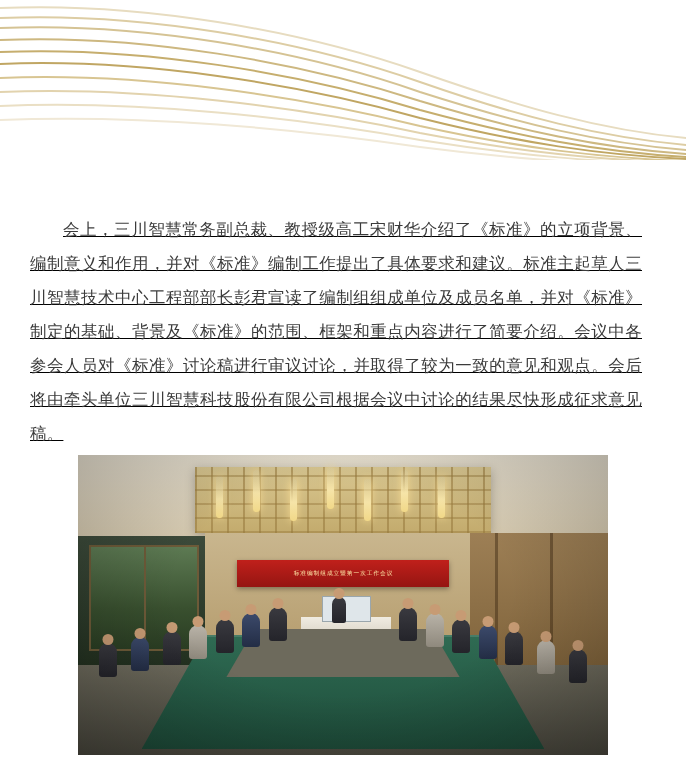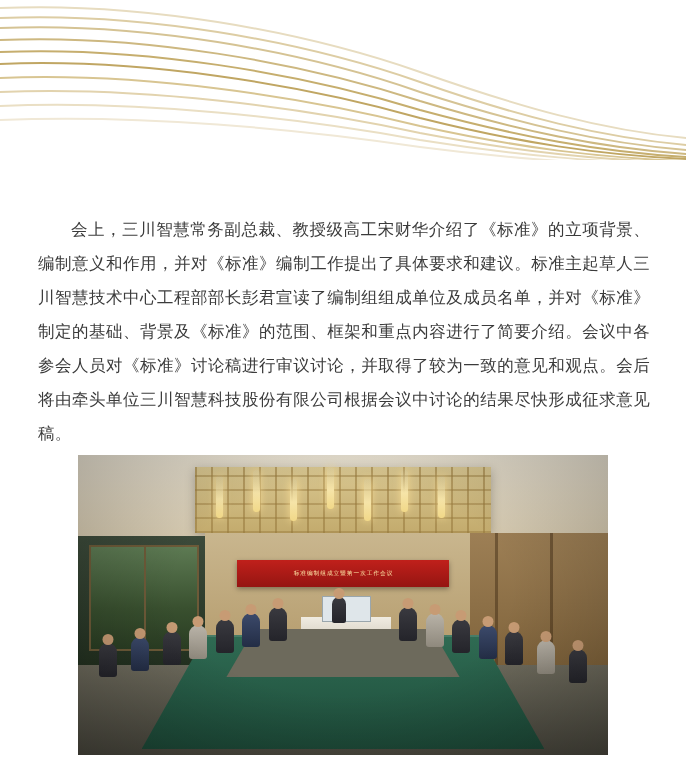--- a/index.html
+++ b/index.html
@@ -31,22 +31,23 @@
     overflow: hidden;
   }
   .wave-band svg {
     display: block;
   }
 
   
   .article-body {
     position: absolute;
     top: 212px;
-    left: 38px;
+    left: 30px;
     width: 612px;
+    text-decoration: underline;
   }
   .article-paragraph {
     margin: 0;
     font-family: "Liberation Sans", sans-serif;
     font-size: 16.5px;
     line-height: 34px;
     color: #3b3b3b;
     text-align: justify;
     text-indent: 2em;
     letter-spacing: 0.2px;

